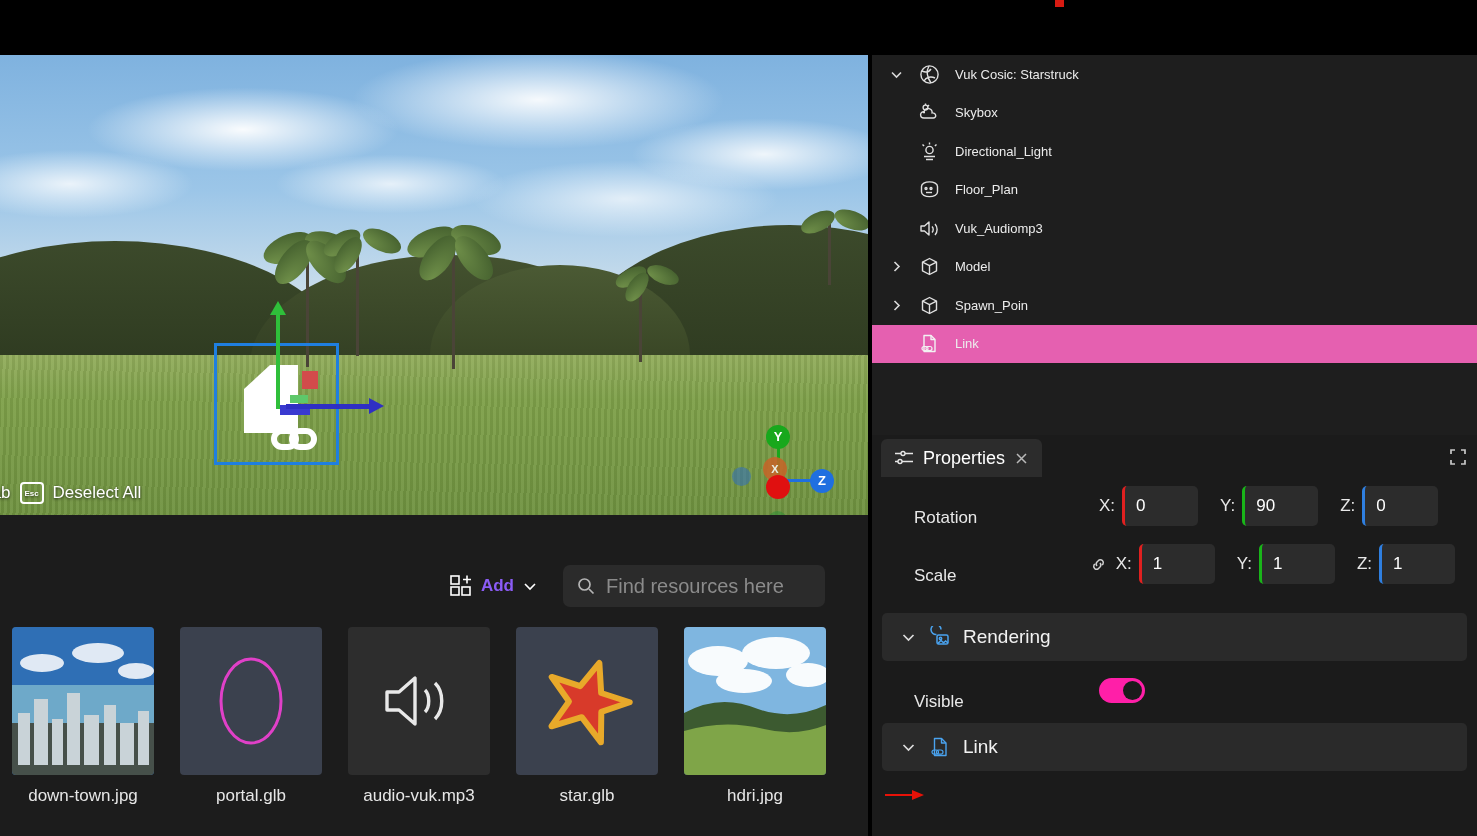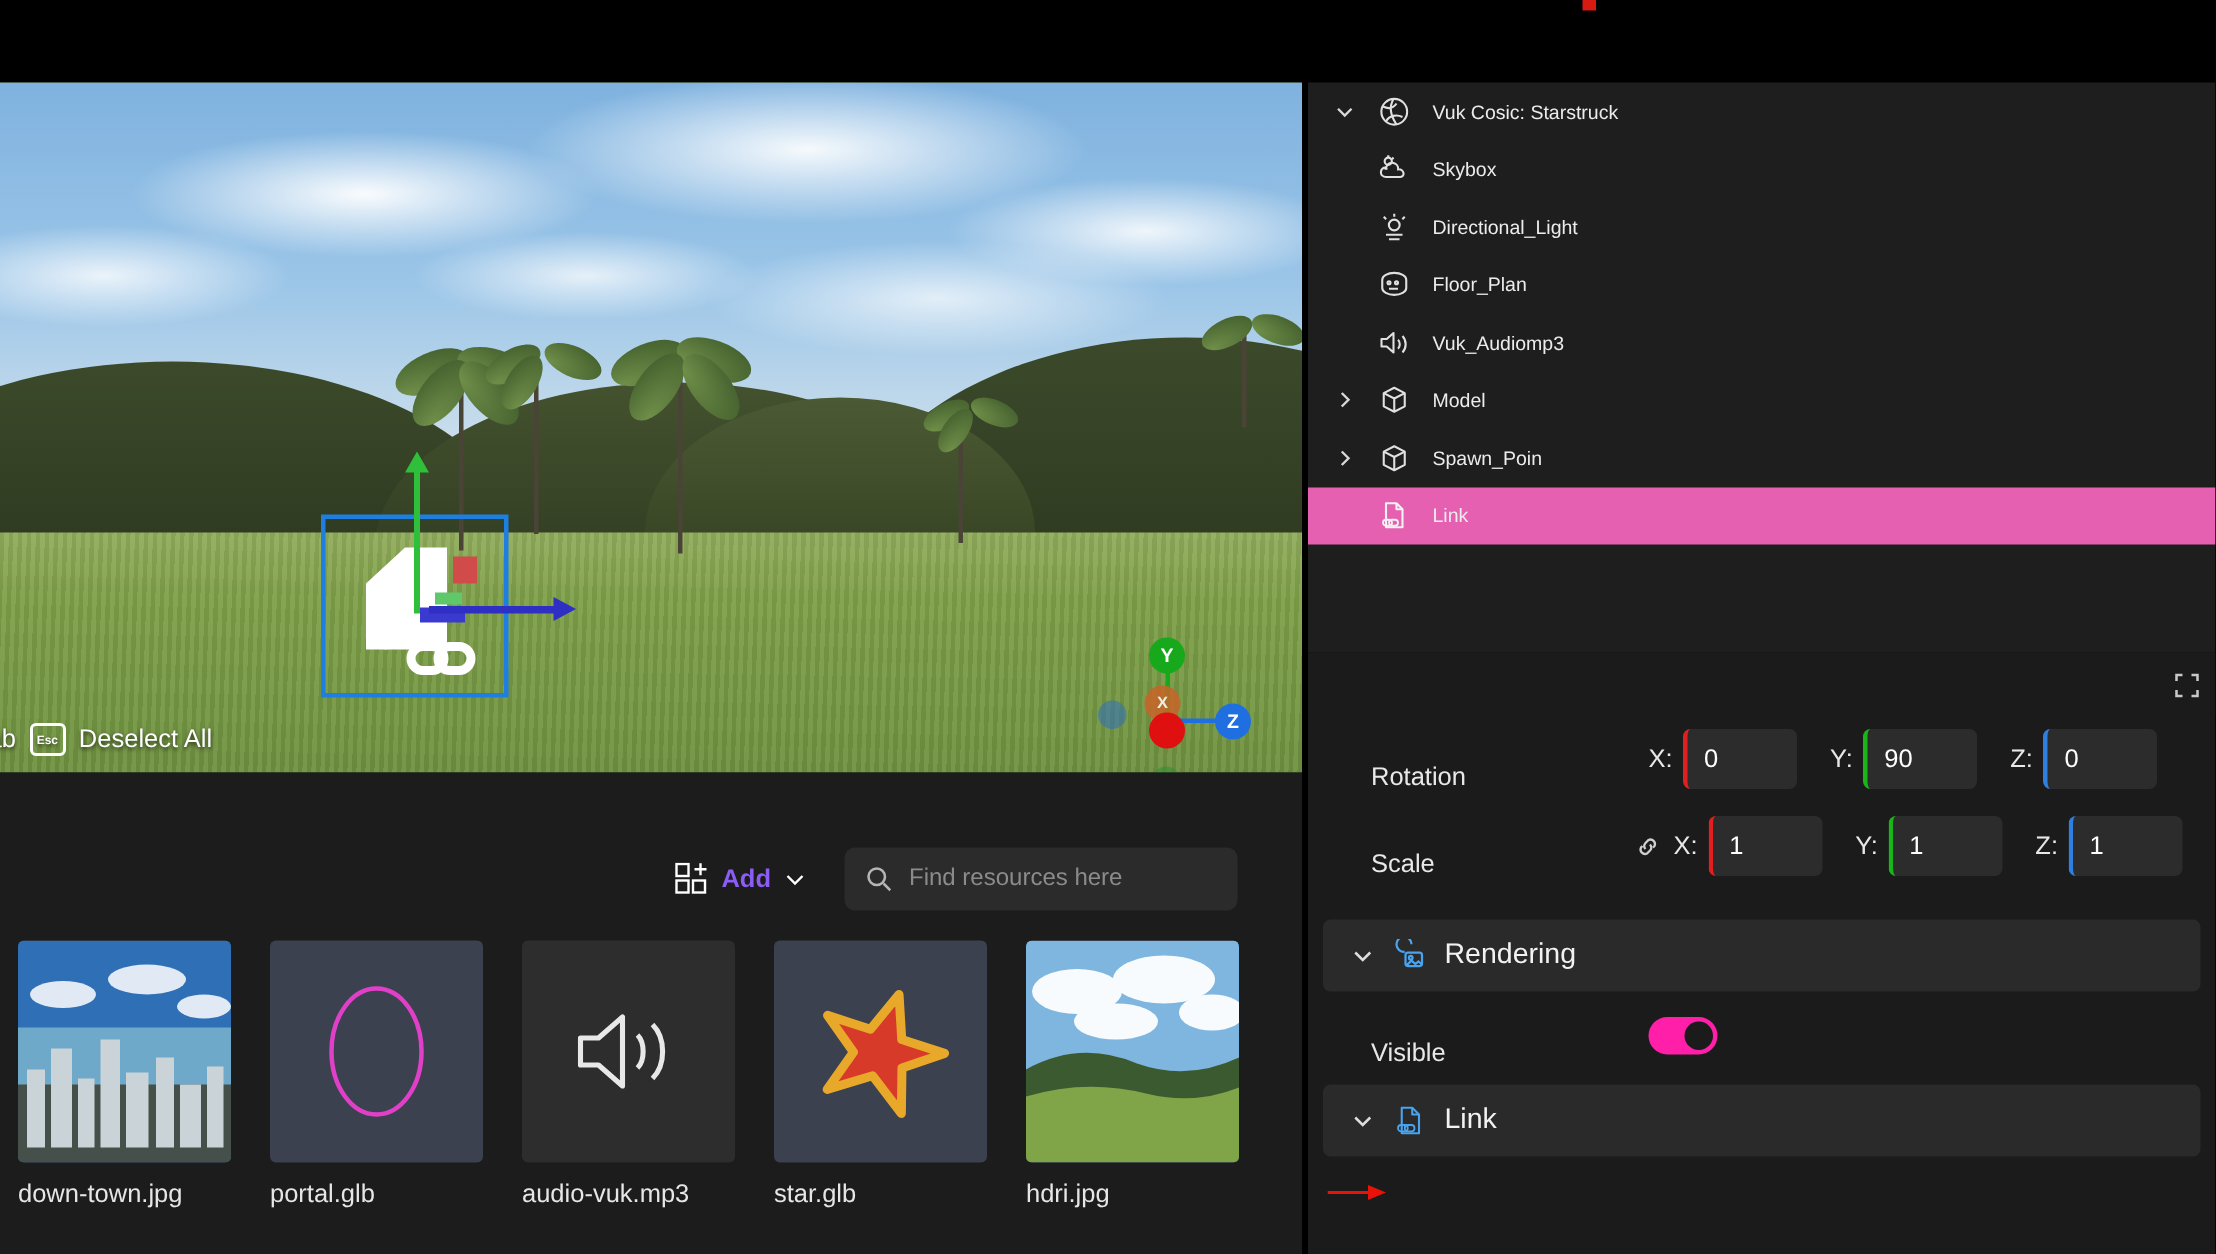--- a/index.html
+++ b/index.html
@@ -115,33 +115,33 @@
     position: absolute; left: 0; top: 43px; width: 868px; height: 56px;
     display: flex; align-items: center; justify-content: flex-end; padding-right: 43px; gap: 26px;
   }
   .add-btn { display: flex; align-items: center; gap: 9px; color: #8b5cf6; font-size: 17px; font-weight: bold; cursor: pointer; }
   .search-box {
     width: 262px; height: 42px; background: #2b2b2b; border-radius: 7px;
     display: flex; align-items: center; gap: 11px; padding: 0 14px;
   }
   .search-box input {
     background: transparent; border: none; outline: none; color: #cfcfcf;
-    font-size: 16px; font-family: "Liberation Sans", sans-serif; width: 190px;
+    font-size: 20px; font-family: "Liberation Sans", sans-serif; width: 190px;
   }
   .search-box input::placeholder { color: #8b8b8b; }
   .asset-grid {
     position: absolute; left: 12px; top: 112px; display: flex; gap: 26px;
   }
   .asset-card { width: 142px; }
   .asset-thumb {
     width: 142px; height: 148px; background: #3b414e; border-radius: 4px;
     display: flex; align-items: center; justify-content: center; overflow: hidden;
   }
   .asset-label {
-    margin-top: 11px; color: #e6e6e6; font-size: 17px; 
+    margin-top: 11px; color: #e6e6e6; font-size: 17px; text-align: center;
   }
 
   
   .hierarchy {
     position: absolute; left: 872px; top: 55px; width: 605px; height: 380px;
     background: #1e1e1e;
   }
   .tree-row {
     display: flex; align-items: center; height: 38.5px; color: #ececec;
     font-size: 13px; padding-left: 6px; cursor: pointer;
@@ -500,20 +500,35 @@
               <rect x="7" y="13.5" width="6" height="4" rx="2"></rect>
             </g>
         </svg>
       </span>
       <span class="tree-label">Link</span>
     </div>
   </div>
 
   <div class="props">
     <div class="props-tabbar">
+      <div class="props-tab">
+        <span>
+          <svg width="20" height="20" viewBox="0 0 20 20" fill="none" stroke="#e6e6e6" stroke-width="1.4">
+            <path d="M1 5.5h6M11 5.5h8M1 13.5h3M8 13.5h11"></path>
+            <circle cx="9" cy="5.5" r="2"></circle>
+              <circle cx="6" cy="13.5" r="2"></circle>
+          </svg>
+        </span>
+        <span>Properties</span>
+        <span>
+          <svg width="15" height="15" viewBox="0 0 15 15" fill="none" stroke="#b9b9b9" stroke-width="1.5">
+              <path d="M3 3l9 9M12 3l-9 9"></path>
+            </svg>
+        </span>
+      </div>
       <div class="props-expand">
         <svg width="18" height="18" viewBox="0 0 18 18" fill="none" stroke="#c8c8c8" stroke-width="1.7">
           <path d="M2 6V2h4M12 2h4v4M16 12v4h-4M6 16H2v-4"></path>
         </svg>
       </div>
     </div>
 
     <div class="prow" style="margin-top:42px;">
       <span class="pname">Rotation</span>
       <span class="axis-group">

